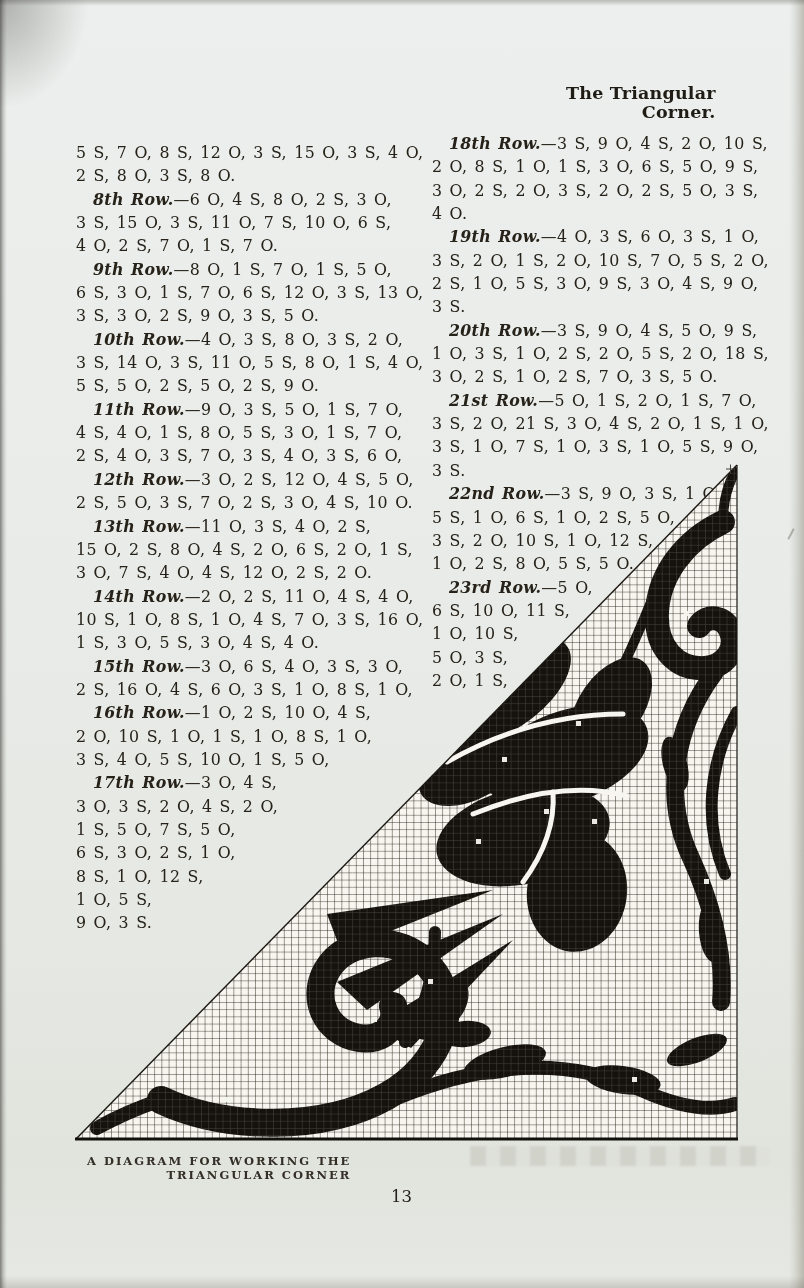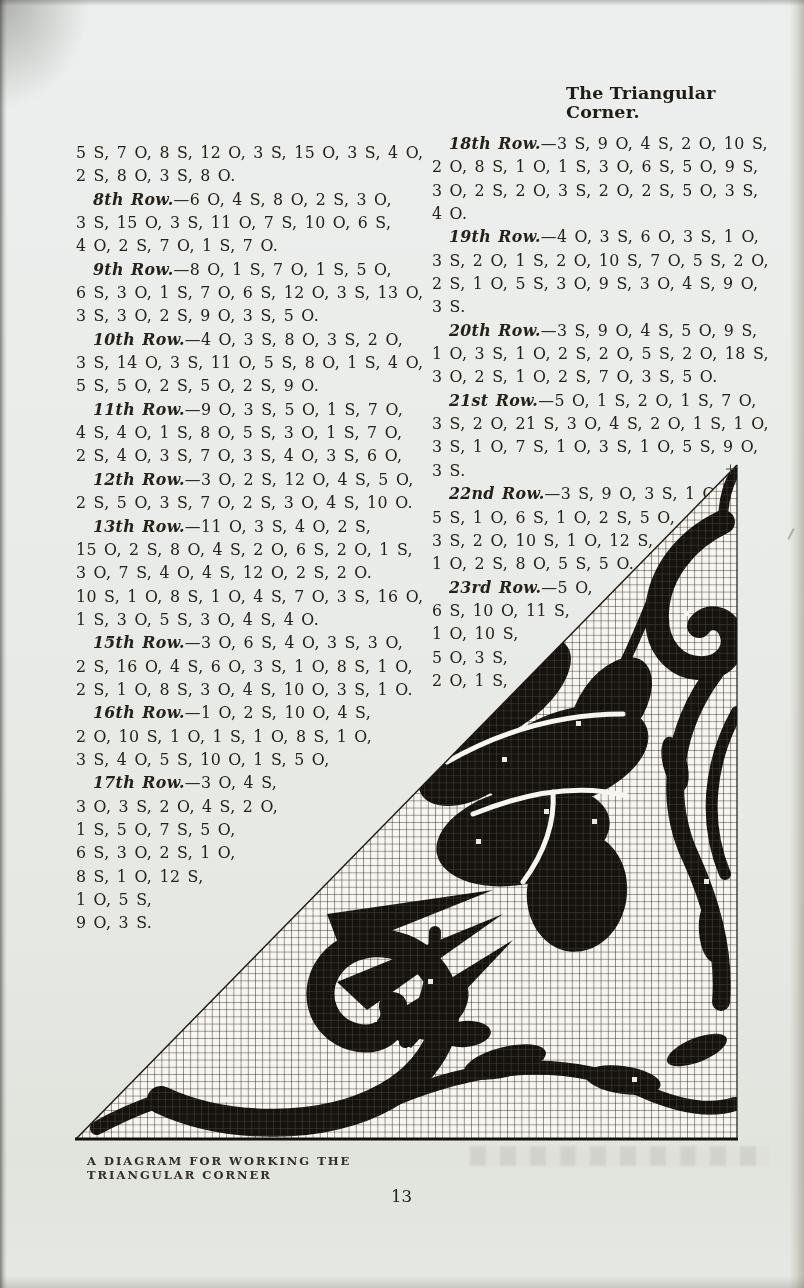--- a/index.html
+++ b/index.html
@@ -16,32 +16,32 @@
     background:linear-gradient(270deg,rgba(92,85,66,.32),rgba(92,85,66,.10) 60%,rgba(92,85,66,0));}
   .edge-top{left:0;right:0;top:0;height:6px;
     background:linear-gradient(180deg,rgba(55,53,45,.28),rgba(55,53,45,0));}
   .edge-bottom{left:0;right:0;bottom:0;height:12px;
     background:linear-gradient(0deg,rgba(78,73,58,.20),rgba(78,73,58,0));}
   .corner-tl{left:0;top:0;width:90px;height:110px;
     background:radial-gradient(ellipse at 0% 0%,rgba(30,28,24,.30),rgba(30,28,24,0) 70%);}
 
   .title{
     position:absolute;left:566px;top:84px;
-    font-size:17.5px;font-weight:bold;line-height:18.5px;letter-spacing:.2px;color:#1f1c15;
+    font-size:17.5px;font-weight:bold;line-height:18.5px;letter-spacing:.2px;color:#1f1c15;text-align:right;
   }
   .col{position:absolute;font-size:15.8px;color:#262219;}
   .col-left{left:76px;top:143px;width:345px;}
   .col-right{left:432px;top:134px;width:336px;}
   .tline{height:23.35px;white-space:nowrap;word-spacing:1.6px;letter-spacing:.45px;}
   .rowlbl{font-style:italic;font-weight:600;letter-spacing:.3px;}
   .rowlbl:not(:empty){margin-left:17px;}
 
   .caption{
     position:absolute;left:87px;top:1155px;
-    font-size:11.5px;font-weight:bold;letter-spacing:2px;line-height:13.5px;color:#332f27;
+    font-size:11.5px;font-weight:bold;letter-spacing:2px;line-height:13.5px;color:#332f27;text-align:right;
   }
   .pageno{position:absolute;left:391px;top:1187px;font-size:16.5px;font-weight:normal;color:#24211a;}
 
   #diagram{position:absolute;left:75px;top:462px;width:663px;height:680px;}
 
   .ghost{
     position:absolute;left:470px;top:1146px;width:300px;height:20px;
     background:repeating-linear-gradient(90deg,rgba(112,107,90,.13) 0 16px,rgba(112,107,90,.02) 16px 30px);
     filter:blur(1.3px);
   }
@@ -78,25 +78,25 @@
     <div class="tline"><i class="rowlbl"></i><span class="rowtext">3 S, 14 O, 3 S, 11 O, 5 S, 8 O, 1 S, 4 O,</span></div>
     <div class="tline"><i class="rowlbl"></i><span class="rowtext">5 S, 5 O, 2 S, 5 O, 2 S, 9 O.</span></div>
     <div class="tline"><i class="rowlbl">11th Row.</i><span class="rowtext">—9 O, 3 S, 5 O, 1 S, 7 O,</span></div>
     <div class="tline"><i class="rowlbl"></i><span class="rowtext">4 S, 4 O, 1 S, 8 O, 5 S, 3 O, 1 S, 7 O,</span></div>
     <div class="tline"><i class="rowlbl"></i><span class="rowtext">2 S, 4 O, 3 S, 7 O, 3 S, 4 O, 3 S, 6 O,</span></div>
     <div class="tline"><i class="rowlbl">12th Row.</i><span class="rowtext">—3 O, 2 S, 12 O, 4 S, 5 O,</span></div>
     <div class="tline"><i class="rowlbl"></i><span class="rowtext">2 S, 5 O, 3 S, 7 O, 2 S, 3 O, 4 S, 10 O.</span></div>
     <div class="tline"><i class="rowlbl">13th Row.</i><span class="rowtext">—11 O, 3 S, 4 O, 2 S,</span></div>
     <div class="tline"><i class="rowlbl"></i><span class="rowtext">15 O, 2 S, 8 O, 4 S, 2 O, 6 S, 2 O, 1 S,</span></div>
     <div class="tline"><i class="rowlbl"></i><span class="rowtext">3 O, 7 S, 4 O, 4 S, 12 O, 2 S, 2 O.</span></div>
+    <div class="tline"><i class="rowlbl">14th Row.</i><span class="rowtext">—2 O, 2 S, 11 O, 4 S, 4 O,</span></div>
     <div class="tline"><i class="rowlbl"></i><span class="rowtext">10 S, 1 O, 8 S, 1 O, 4 S, 7 O, 3 S, 16 O,</span></div>
     <div class="tline"><i class="rowlbl"></i><span class="rowtext">1 S, 3 O, 5 S, 3 O, 4 S, 4 O.</span></div>
     <div class="tline"><i class="rowlbl">15th Row.</i><span class="rowtext">—3 O, 6 S, 4 O, 3 S, 3 O,</span></div>
     <div class="tline"><i class="rowlbl"></i><span class="rowtext">2 S, 16 O, 4 S, 6 O, 3 S, 1 O, 8 S, 1 O,</span></div>
-    <div class="tline"><i class="rowlbl"></i><span class="rowtext">2 S, 1 O, 8 S, 3 O, 4 S, 10 O, 3 S, 1 O.</span></div>
     <div class="tline"><i class="rowlbl">16th Row.</i><span class="rowtext">—1 O, 2 S, 10 O, 4 S,</span></div>
     <div class="tline"><i class="rowlbl"></i><span class="rowtext">2 O, 10 S, 1 O, 1 S, 1 O, 8 S, 1 O,</span></div>
     <div class="tline"><i class="rowlbl"></i><span class="rowtext">3 S, 4 O, 5 S, 10 O, 1 S, 5 O,</span></div>
     <div class="tline"><i class="rowlbl">17th Row.</i><span class="rowtext">—3 O, 4 S,</span></div>
     <div class="tline"><i class="rowlbl"></i><span class="rowtext">3 O, 3 S, 2 O, 4 S, 2 O,</span></div>
     <div class="tline"><i class="rowlbl"></i><span class="rowtext">1 S, 5 O, 7 S, 5 O,</span></div>
     <div class="tline"><i class="rowlbl"></i><span class="rowtext">6 S, 3 O, 2 S, 1 O,</span></div>
     <div class="tline"><i class="rowlbl"></i><span class="rowtext">8 S, 1 O, 12 S,</span></div>
     <div class="tline"><i class="rowlbl"></i><span class="rowtext">1 O, 5 S,</span></div>
     <div class="tline"><i class="rowlbl"></i><span class="rowtext">9 O, 3 S.</span></div>

